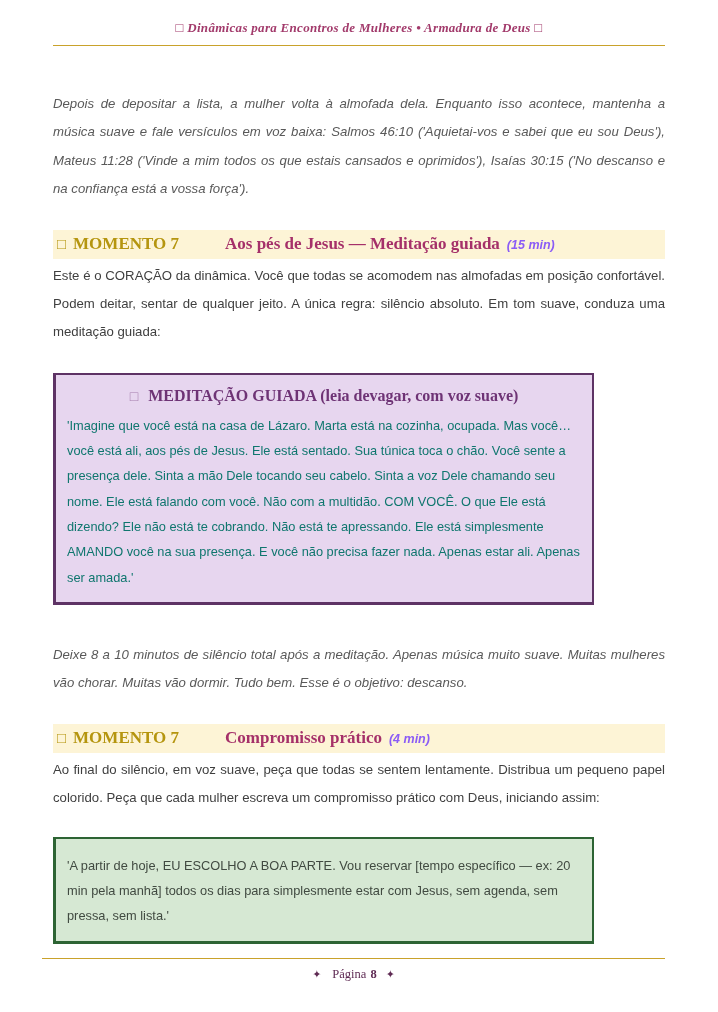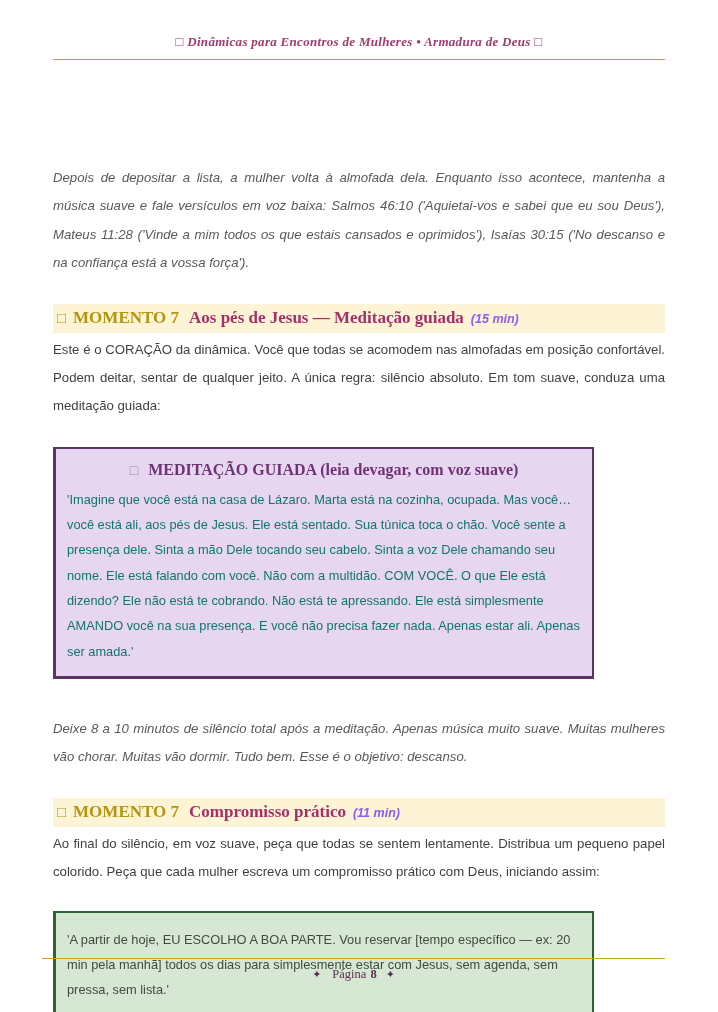--- a/index.html
+++ b/index.html
@@ -13,21 +13,21 @@
     height: 1012px;
     box-sizing: border-box;
     padding: 0 53px;
     background: #ffffff;
     overflow: hidden;
     font-family: "Liberation Sans", sans-serif;
   }
 
   
   .page-header {
-    margin-top: 34px;
+    margin-top: 20px;
     padding-bottom: 9px;
     border-bottom: 1.5px solid #c9a22b;
     text-align: center;
   }
   .header-title {
     font-family: "Liberation Serif", serif;
     font-style: italic;
     font-weight: 600;
     font-size: 13px;
     letter-spacing: 0.3px;
@@ -36,21 +36,21 @@
 
   
   .note {
     margin: 0;
     font-style: italic;
     color: #595959;
     font-size: 13.2px;
     line-height: 2.15;
     text-align: justify;
   }
-  .intro-note { margin-top: 104px; }
+  .intro-note { margin-top: 44px; }
   .silence-note { margin-top: 36px; }
 
   
   .moment-heading {
     margin: 26px 0 0;
     background: #fdf4d6;
     padding: 3px 8px 4px 4px;
     font-family: "Liberation Serif", serif;
     font-size: 17px;
     font-weight: bold;
@@ -61,20 +61,21 @@
     font-weight: normal;
     margin-right: 7px;
     font-size: 15px;
   }
   .moment-heading .label {
     color: #b5950f;
     margin-right: 10px;
   }
   .moment-heading .title {
     color: #a53069;
+    margin-left: 36px;
   }
   .moment-heading .duration {
     font-family: "Liberation Sans", sans-serif;
     font-style: italic;
     font-weight: 600;
     font-size: 12.5px;
     color: #8b5cf6;
     margin-left: 7px;
   }
   .moment-body {
@@ -170,21 +171,21 @@
   <section class="callout purple">
     <div class="callout-title">
       <span class="box-icon">□</span><span>MEDITAÇÃO GUIADA (leia devagar, com voz suave)</span>
     </div>
     <p class="callout-body">'Imagine que você está na casa de Lázaro. Marta está na cozinha, ocupada. Mas você… você está ali, aos pés de Jesus. Ele está sentado. Sua túnica toca o chão. Você sente a presença dele. Sinta a mão Dele tocando seu cabelo. Sinta a voz Dele chamando seu nome. Ele está falando com você. Não com a multidão. COM VOCÊ. O que Ele está dizendo? Ele não está te cobrando. Não está te apressando. Ele está simplesmente AMANDO você na sua presença. E você não precisa fazer nada. Apenas estar ali. Apenas ser amada.'</p>
   </section>
 
   <p class="note silence-note">Deixe 8 a 10 minutos de silêncio total após a meditação. Apenas música muito suave. Muitas mulheres vão chorar. Muitas vão dormir. Tudo bem. Esse é o objetivo: descanso.</p>
 
   <h2 class="moment-heading">
-    <span class="marker">□</span><span class="label">MOMENTO 7</span><span class="title">Compromisso prático</span><span class="duration">(11 min)</span>
+    <span class="marker">□</span><span class="label">MOMENTO 7</span><span class="title">Compromisso prático</span><span class="duration">(4 min)</span>
   </h2>
 
   <p class="moment-body">Ao final do silêncio, em voz suave, peça que todas se sentem lentamente. Distribua um pequeno papel colorido. Peça que cada mulher escreva um compromisso prático com Deus, iniciando assim:</p>
 
   <section class="callout green">
     <p class="callout-body">'A partir de hoje, EU ESCOLHO A BOA PARTE. Vou reservar [tempo específico — ex: 20 min pela manhã] todos os dias para simplesmente estar com Jesus, sem agenda, sem pressa, sem lista.'</p>
   </section>
 
   <footer class="page-footer">
     <div class="footer-text">

